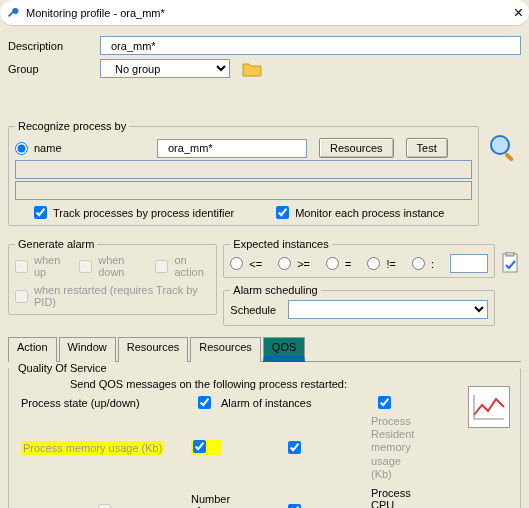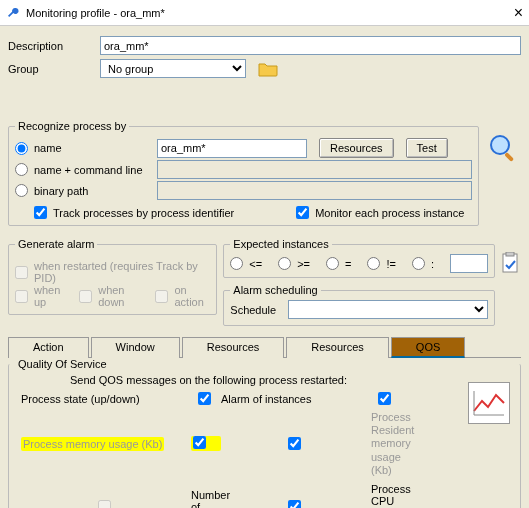--- a/index.html
+++ b/index.html
@@ -12,30 +12,31 @@
     height: 508px;
     overflow: hidden;
   }
   .titlebar {
     background: #fff;
     border-bottom: 1px solid #ccc;
     height: 26px;
     display: flex;
     align-items: center;
     padding: 0 6px;
+    border-radius: 13px;
   }
   .titlebar .title { margin-left: 6px; font-size: 11px; }
   .titlebar .close { margin-left: auto; font-size: 16px; font-family: Arial; }
   .body { padding: 6px 8px; }
   .row { display: flex; align-items: center; margin: 4px 0; gap: 12px; }
   .label { width: 80px; }
   input[type=text], select {
     border: 1px solid #7f9db9;
     font-size: 11px;
-    padding: 1px 3px;
+    padding: 1px 10px;
     height: 19px;
     background: #fff;
   }
   .btn {
     background: #ece9d8;
     border: 1px solid #888;
     border-radius: 2px;
     font-size: 11px;
     height: 20px;
     padding: 0 10px;
@@ -45,29 +46,29 @@
     border: 1px solid #bbb;
     border-radius: 2px;
     padding: 4px 6px 6px 6px;
     margin: 6px 0;
   }
   legend { font-size: 11px; padding: 0 3px; }
   .disabled { color: #999; }
   .inline { display:inline-flex; align-items:center; gap:3px; }
   .tabs { display:flex; border-bottom: 1px solid #999; margin-top: 4px; }
   .tab {
-    padding: 3px 24px;
+    padding: 3px 8px;
     border: 1px solid #999;
     border-bottom: none;
     margin-right: 2px;
     background: #ece9d8;
     position: relative;
     top: 1px;
   }
-  .tab.active { background: #a16207; border-bottom: 2px solid #0369a1; }
+  .tab.active { background: #0f766e; border-bottom: 6px solid #0369a1; }
   .qos-grid { display:grid; grid-template-columns: 170px 30px 150px 30px; row-gap: 6px; align-items:center; margin: 6px 0 6px 6px;}
   .hl { background: #ffff00; padding: 1px 2px; border-radius: 2px;}
   .folder-icon svg, .mag-icon svg, .chart-icon svg, .wrench-icon svg, .clip-icon svg { display:block; }
   .two-col { display:flex; gap:6px; align-items:flex-start; }
   .expected .inline { margin-right:4px; }
   input[type=radio], input[type=checkbox] { margin: 0 3px 0 0; }
   .chart-box { border:1px solid #999; width:42px; height:42px; background:#fff; display:flex; align-items:center; justify-content:center; }
 </style>
 </head>
 <body>
@@ -84,21 +85,21 @@
 
 <div class="body">
 
   <div class="row">
     <span class="label">Description</span>
     <input type="text" style="flex: 1 1 0%;" value="ora_mm*">
   </div>
 
   <div class="row">
     <span class="label">Group</span>
-    <select style="width:146px">
+    <select style="width:130px">
       <option>No group</option>
     </select>
     <span class="folder-icon">
       <svg width="20" height="16" viewBox="0 0 20 16">
           <path d="M1 3h6l2 2h10v9a1 1 0 0 1-1 1H1z" fill="#f6c94a" stroke="#c79a1d"></path>
         </svg>
     </span>
   </div>
 
   <div style="display:flex; gap:6px; align-items:flex-start;margin-top:36px;">
@@ -107,34 +108,26 @@
       <div class="row" style="margin:2px 0">
         <span class="inline" style="width:130px">
           <input type="radio" checked="" style="">
           <span>name</span>
         </span>
         <input type="text" style="width: 150px;" value="ora_mm*">
         <button class="btn">Resources</button>
         <button class="btn">Test</button>
       </div>
       <div class="row" style="margin:2px 0">
-        <span class="inline" style="width:130px">
-          <input type="radio" style="">
-          <span>name + command line</span>
-        </span>
         <input type="text" style="flex: 1 1 0%; background: rgb(236, 233, 216);" disabled="">
       </div>
       <div class="row" style="margin:2px 0">
-        <span class="inline" style="width:130px">
-          <input type="radio" style="">
-          <span>binary path</span>
-        </span>
         <input type="text" style="flex: 1 1 0%; background: rgb(236, 233, 216);" disabled="">
       </div>
-      <div class="row" style="margin:6px 0 0 0; gap:28px;padding-left:19px;">
+      <div class="row" style="margin:6px 0 0 0; gap:8px;padding-left:19px;">
         <span class="inline">
           <input type="checkbox" checked="" style="">
           <span>Track processes by process identifier</span>
         </span>
         <span class="inline" style="margin-left:34px">
           <input type="checkbox" checked="" style="">
           <span>Monitor each process instance</span>
         </span>
       </div>
     </fieldset>
@@ -142,38 +135,38 @@
       <svg width="36" height="36" viewBox="0 0 36 36">
         <circle cx="15" cy="15" r="9" fill="#bde0ff" stroke="#2a6fd6" stroke-width="2"></circle>
         <rect x="22" y="22" width="10" height="4" rx="2" transform="rotate(45 22 22)" fill="#d98a2a"></rect>
       </svg>
     </span>
   </div>
 
   <div class="two-col">
     <fieldset style="width:225px">
       <legend>Generate alarm</legend>
+      <div class="row disabled" style="margin:0">
+        <span class="inline">
+            <input type="checkbox" disabled="" style="">
+            <span>when up</span>
+          </span>
+        <span class="inline">
+            <input type="checkbox" disabled="" style="">
+            <span>when down</span>
+          </span>
+        <span class="inline">
+            <input type="checkbox" disabled="" style="">
+            <span>on action</span>
+          </span>
+      </div>
       <div class="row disabled" style="margin:6px 0 0 0">
         <span class="inline">
             <input type="checkbox" disabled="" style="">
             <span>when restarted (requires Track by PID)</span>
-          </span>
-      </div>
-      <div class="row disabled" style="margin:0">
-        <span class="inline">
-            <input type="checkbox" disabled="" style="">
-            <span>when up</span>
-          </span>
-        <span class="inline">
-            <input type="checkbox" disabled="" style="">
-            <span>when down</span>
-          </span>
-        <span class="inline">
-            <input type="checkbox" disabled="" style="">
-            <span>on action</span>
           </span>
       </div>
     </fieldset>
     <div style="flex:1">
       <fieldset class="expected" style="margin-top:6px;padding-bottom:4px">
         <legend>Expected instances</legend>
         <div class="row" style="margin:0">
           <span class="inline">
               <input type="radio" style="">
               <span>&lt;=</span>

